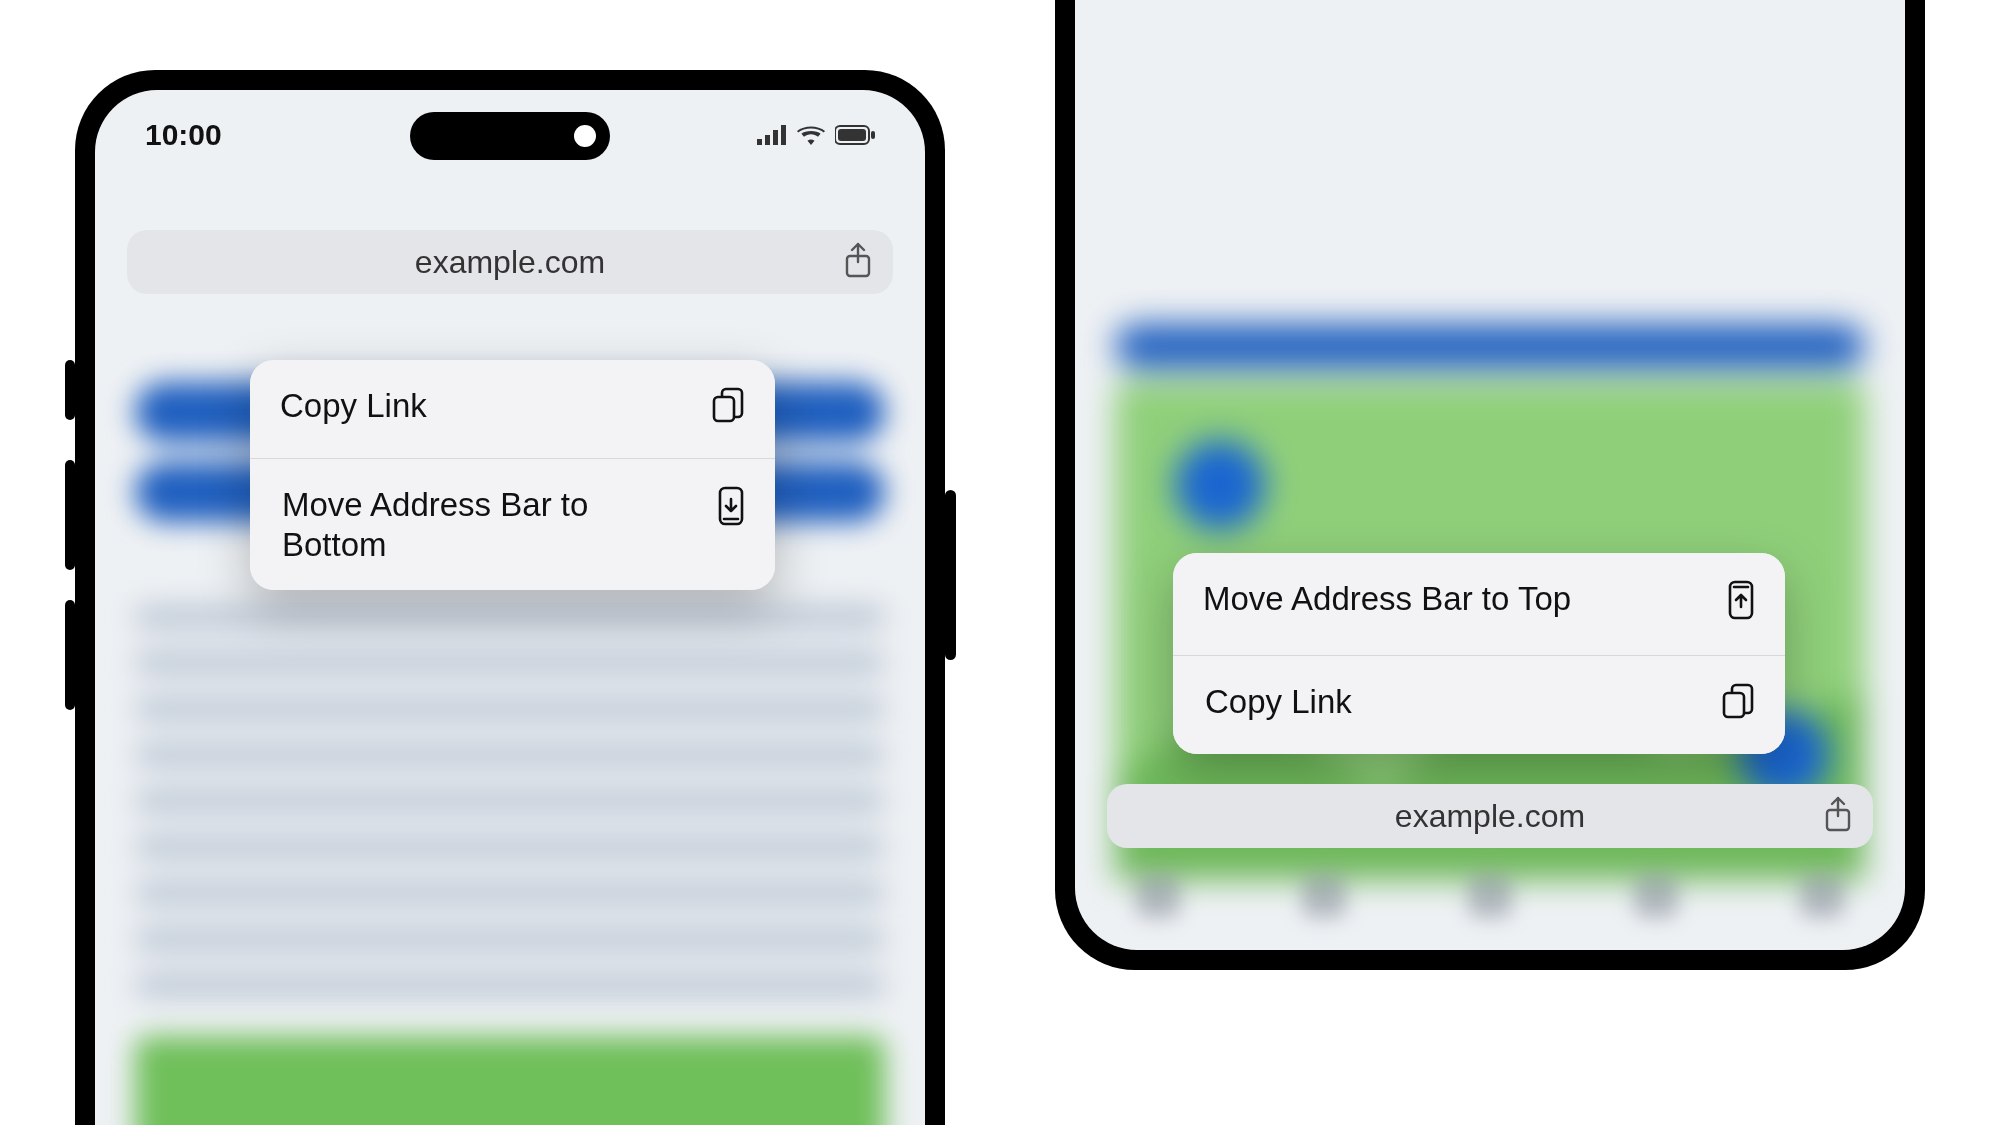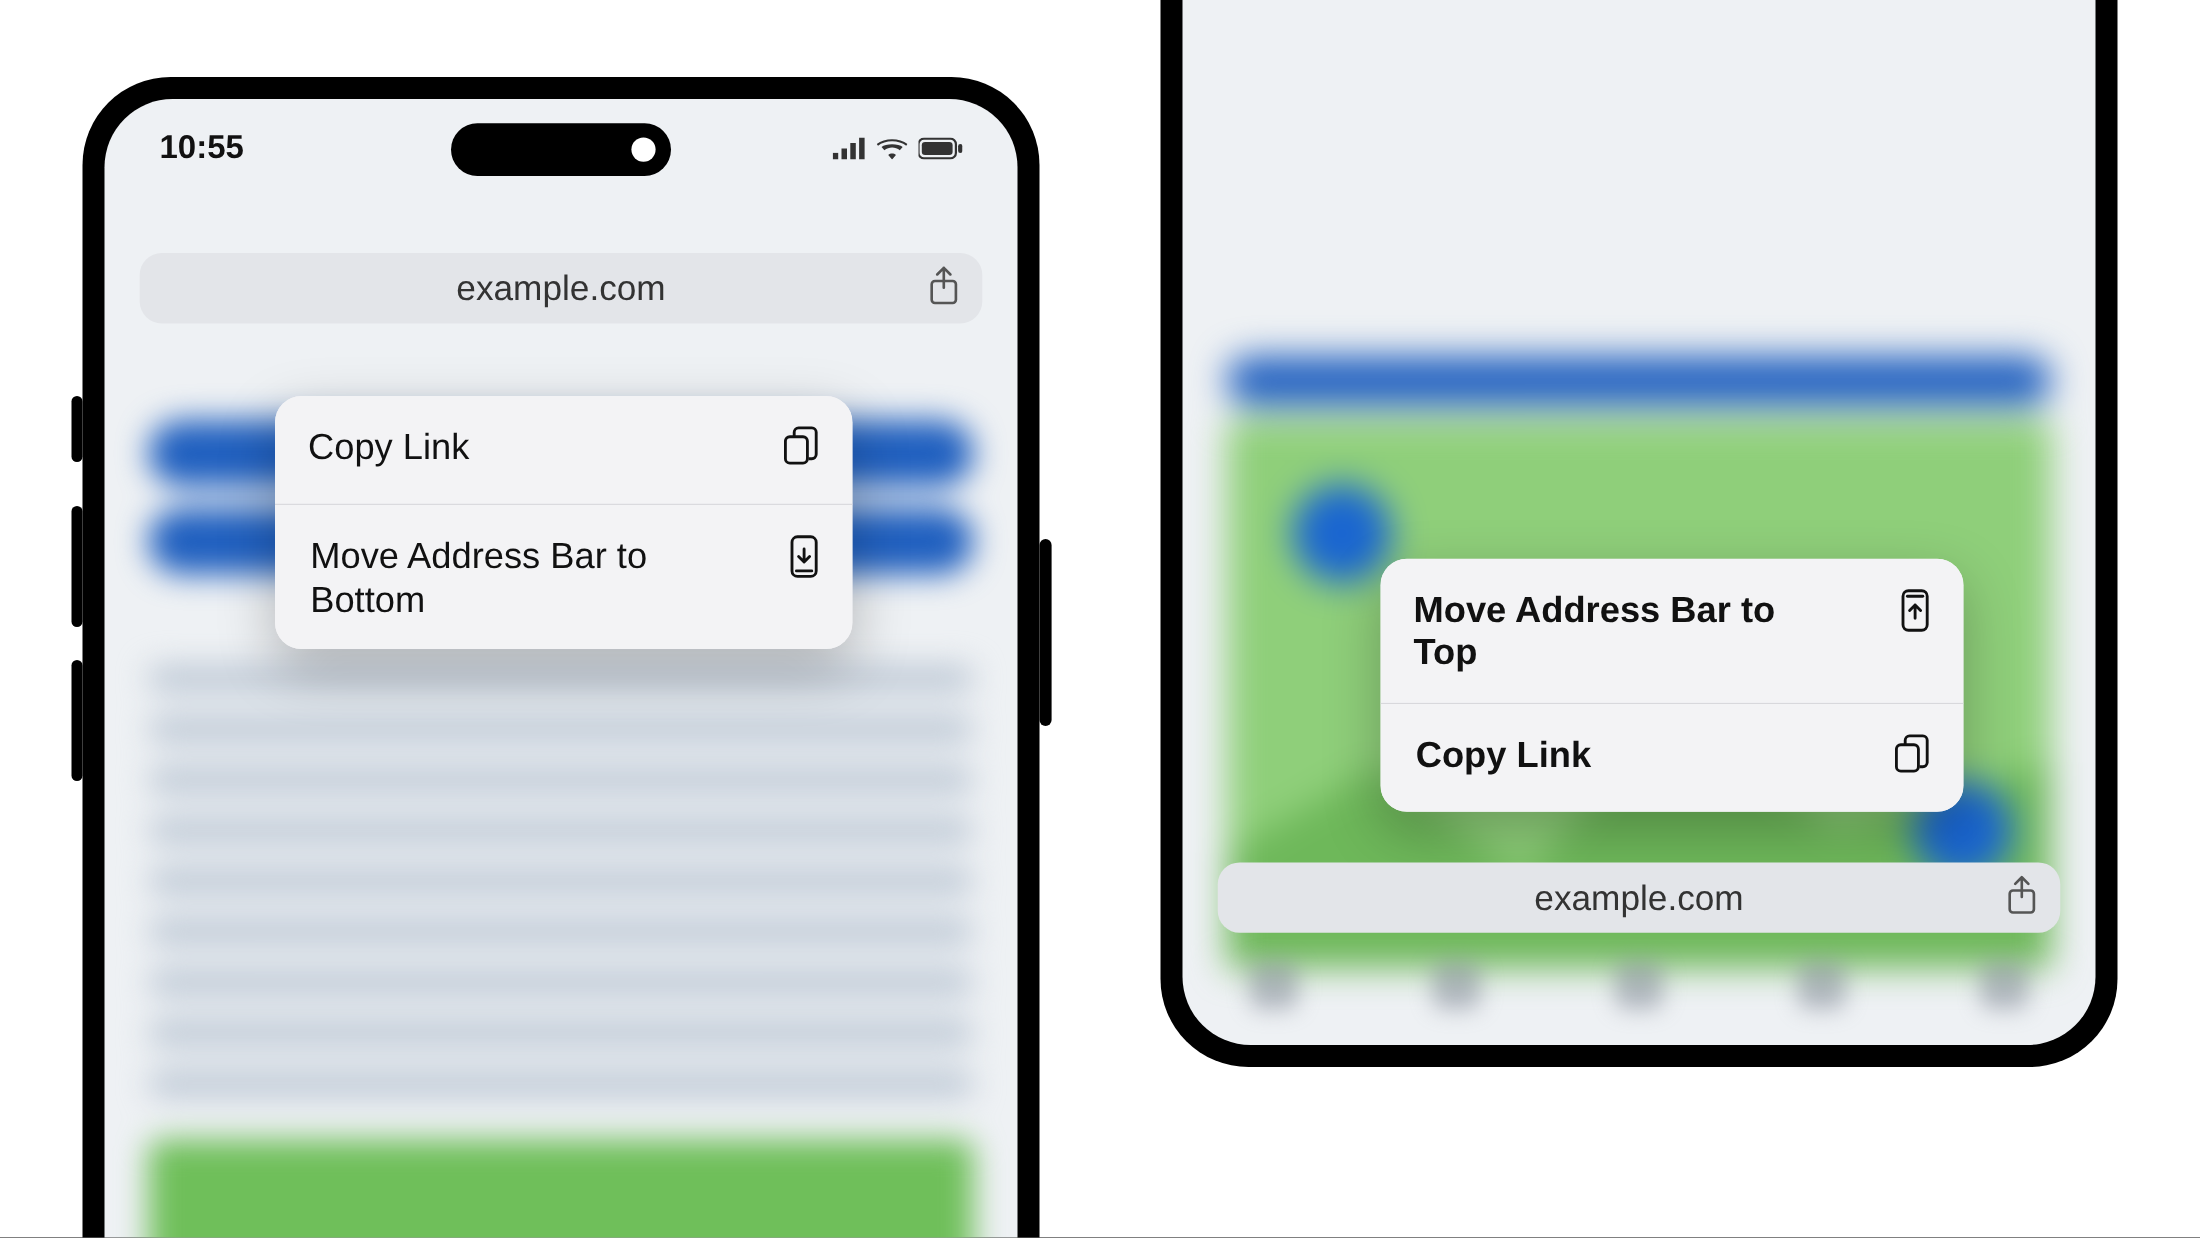--- a/index.html
+++ b/index.html
@@ -175,40 +175,40 @@
   .urlbar-bottom .share{ position:absolute; right:20px; top:50%; transform:translateY(-50%); }
 
   
   .toolbar-bottom{
     position:absolute; bottom:24px; left:0; right:0; height:60px;
     display:flex; justify-content:space-around; align-items:center;
     filter: blur(10px); opacity:0.5;
   }
   .toolbar-bottom .tb{ width:44px; height:44px; background:#7a8290; border-radius:10px; }
 
-  .menu-right{ bottom:212px; right:120px; width:530px;font-weight:bold; }
+  .menu-right{ bottom:196px; right:120px; width:612px; }
 
   
   .share-svg, .cell-svg, .wifi-svg, .batt-svg { color:#333; }
 
 </style>
 </head>
 <body>
 
 <div class="phone-left">
   <div class="side-btn sb-l1"></div>
   <div class="side-btn sb-l2"></div>
   <div class="side-btn sb-l3"></div>
   <div class="side-btn sb-r1"></div>
   <div class="screen">
 
     <div class="island"></div>
 
     <div class="statusbar">
-      <span>10:55</span>
+      <span>10:00</span>
       <div class="status-right">
         <span>
           <svg class="cell-svg" width="30" height="20" viewBox="0 0 30 20">
               <rect x="0" y="14" width="5" height="6" fill="currentColor"></rect>
               <rect x="8" y="10" width="5" height="10" fill="currentColor"></rect>
               <rect x="16" y="5" width="5" height="15" fill="currentColor"></rect>
               <rect x="24" y="0" width="5" height="20" fill="currentColor"></rect>
             </svg>
         </span>
         <span>

